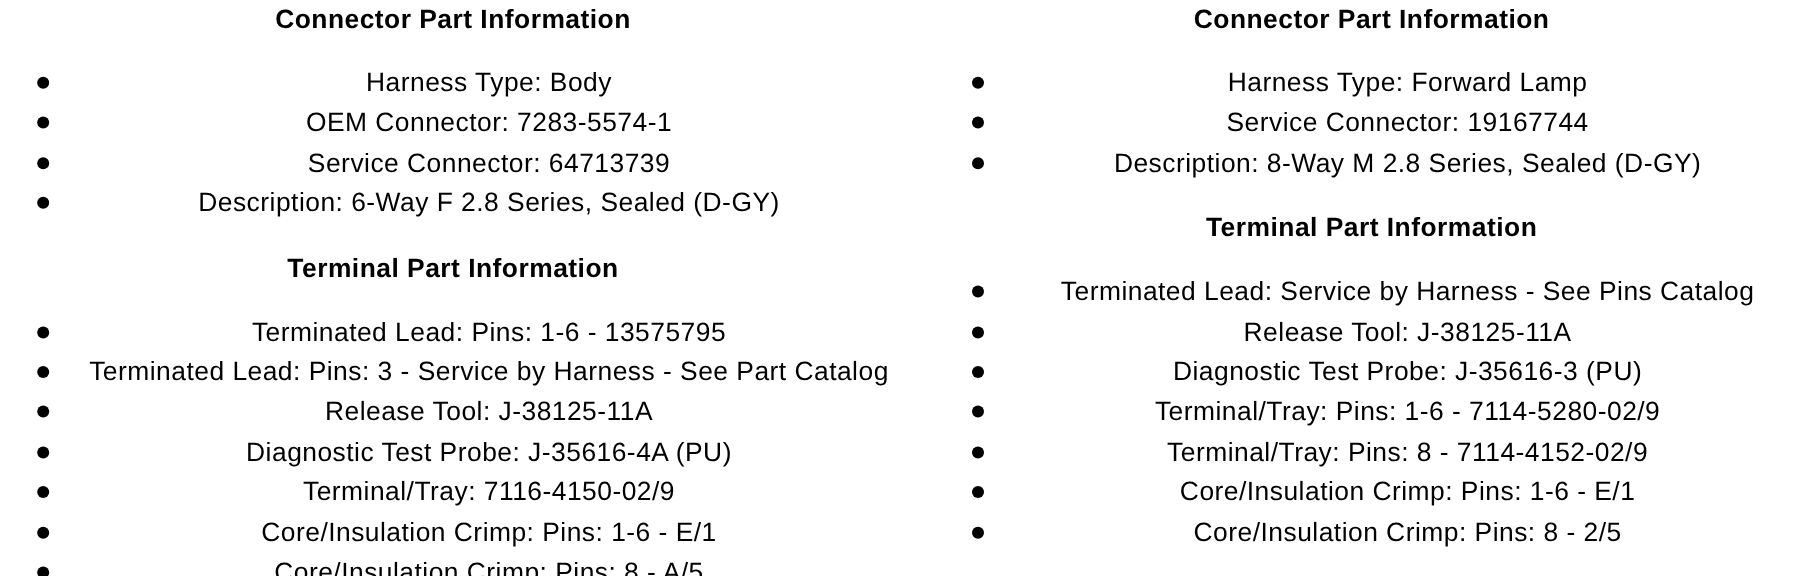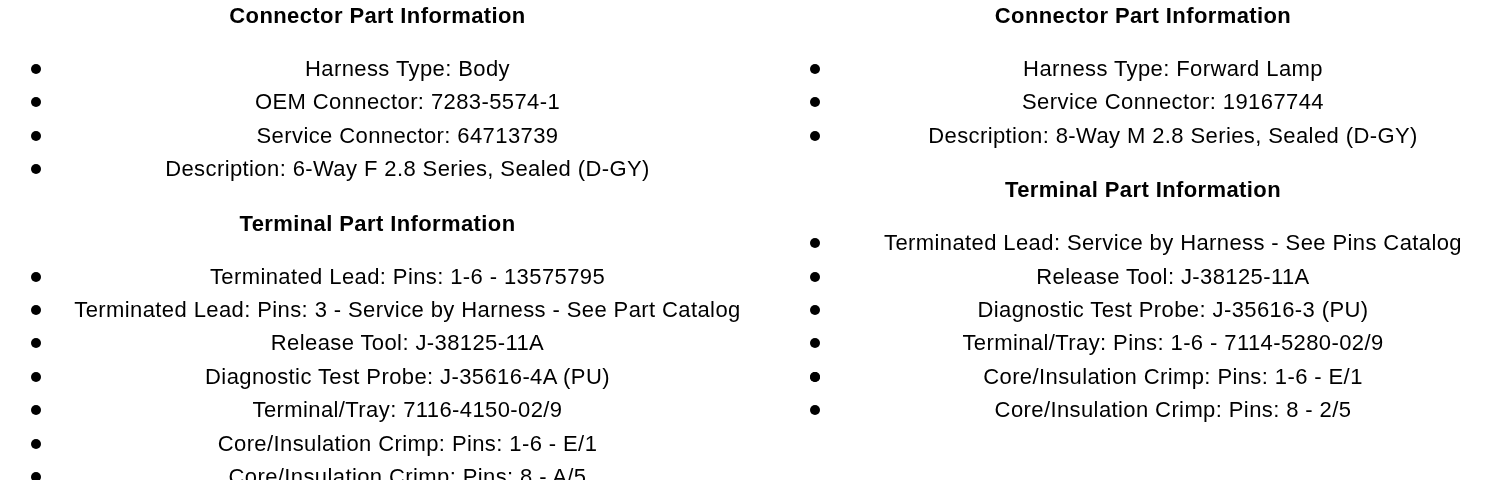--- a/index.html
+++ b/index.html
@@ -106,21 +106,21 @@
       </ul>
     </div>
 
     <div class="section">
       <h2 class="section-heading">Terminal Part Information</h2>
       <ul class="bullet-list">
         <li><span class="bullet-icon"></span><span>Terminated Lead: Service by Harness - See Pins Catalog</span></li>
         <li><span class="bullet-icon"></span><span>Release Tool: J-38125-11A</span></li>
         <li><span class="bullet-icon"></span><span>Diagnostic Test Probe: J-35616-3 (PU)</span></li>
         <li><span class="bullet-icon"></span><span>Terminal/Tray: Pins: 1-6 - 7114-5280-02/9</span></li>
-        <li><span class="bullet-icon"></span></li>
+        <li><span class="bullet-icon"></span><span>Terminal/Tray: Pins: 8 - 7114-4152-02/9</span></li>
         <li><span class="bullet-icon"></span><span>Core/Insulation Crimp: Pins: 1-6 - E/1</span></li>
         <li><span class="bullet-icon"></span><span>Core/Insulation Crimp: Pins: 8 - 2/5</span></li>
       </ul>
     </div>
 
   </div>
 
 </div>
 
 </body></html>

